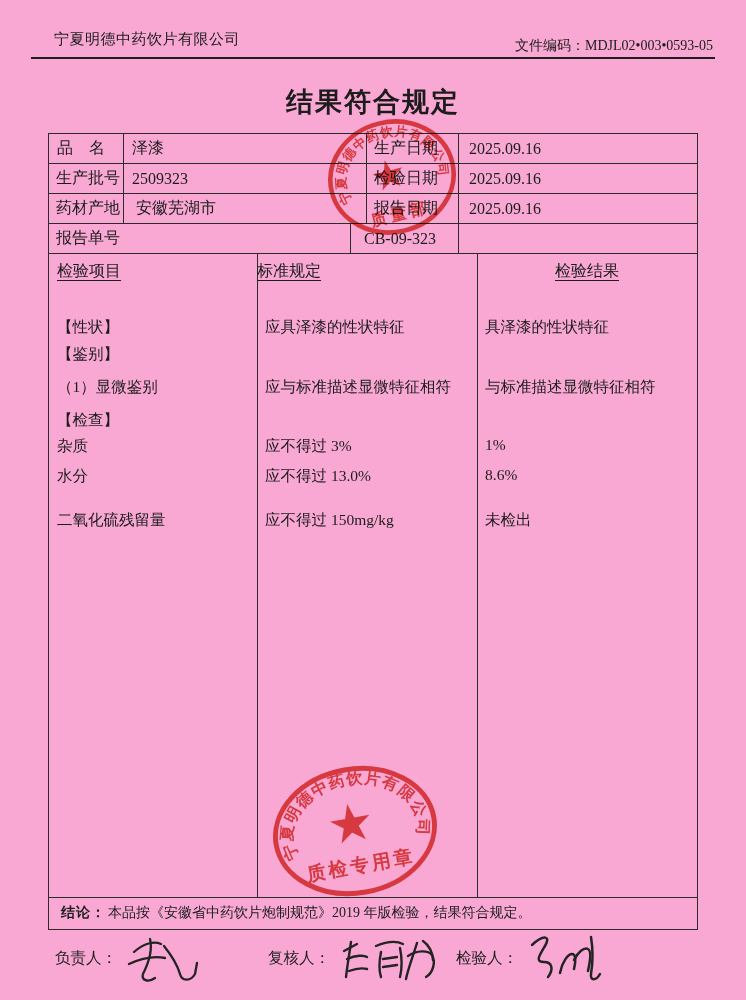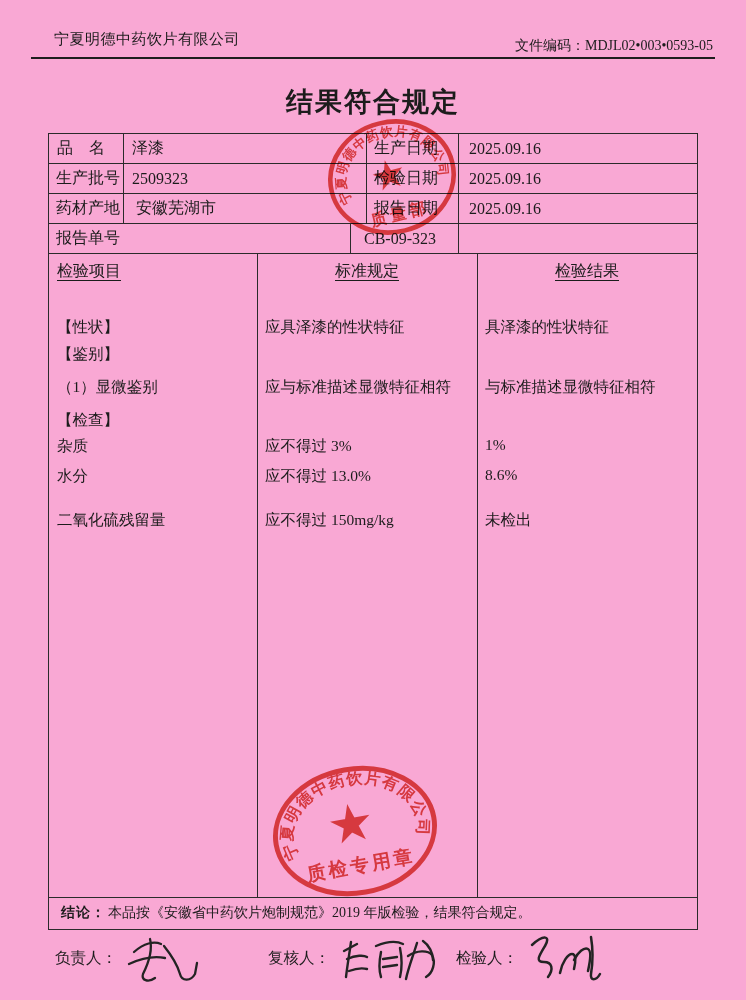--- a/index.html
+++ b/index.html
@@ -22,21 +22,21 @@
   .irow { position:absolute; left:0; width:100%; height:30px; display:flex;
           border-bottom:1.4px solid #2b2b2b; align-items:center; }
   .cell { height:100%; display:flex; align-items:center; white-space:nowrap; overflow:visible; }
   .br   { border-right:1.4px solid #2b2b2b; }
   .lblgap { justify-content:space-between; }
 
   
   .vline { position:absolute; top:120px; height:644px; width:0; border-left:1.4px solid #2b2b2b; }
   .v1 { left:208px; } .v2 { left:428px; }
   .chead { position:absolute; top:127px; font-size:16px; text-decoration:underline; text-underline-offset:4px; }
-  .ch1 { left:8px; } .ch2 { left:208px; width:220px; text-align:center; } .ch3 { left:428px; width:220px; text-align:center; }
+  .ch1 { left:8px; } .ch2 { left:208px; width:220px; text-align:left; } .ch3 { left:428px; width:220px; text-align:center; }
 
   .item-row { position:absolute; left:0; width:100%; height:22px; font-size:15.5px; }
   .ci { position:absolute; left:8px; white-space:nowrap; }
   .cs { position:absolute; left:216px; white-space:nowrap; }
   .cr { position:absolute; left:436px; white-space:nowrap; }
 
   
   .concl { position:absolute; left:0; top:763px; width:100%; height:31px;
            border-top:1.4px solid #2b2b2b; display:flex; align-items:center;
            padding-left:12px; font-size:14px; white-space:nowrap; }

